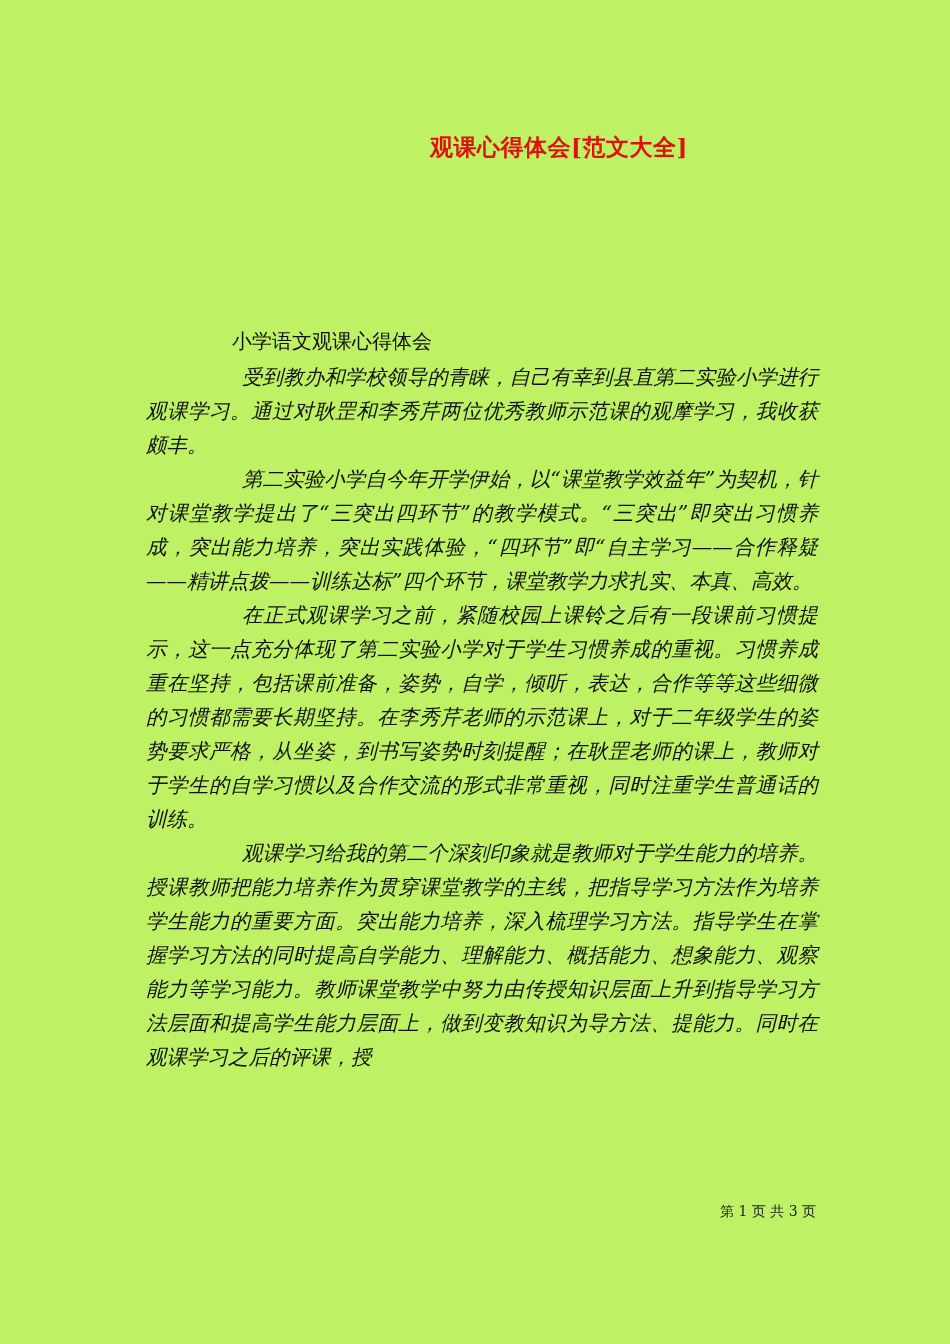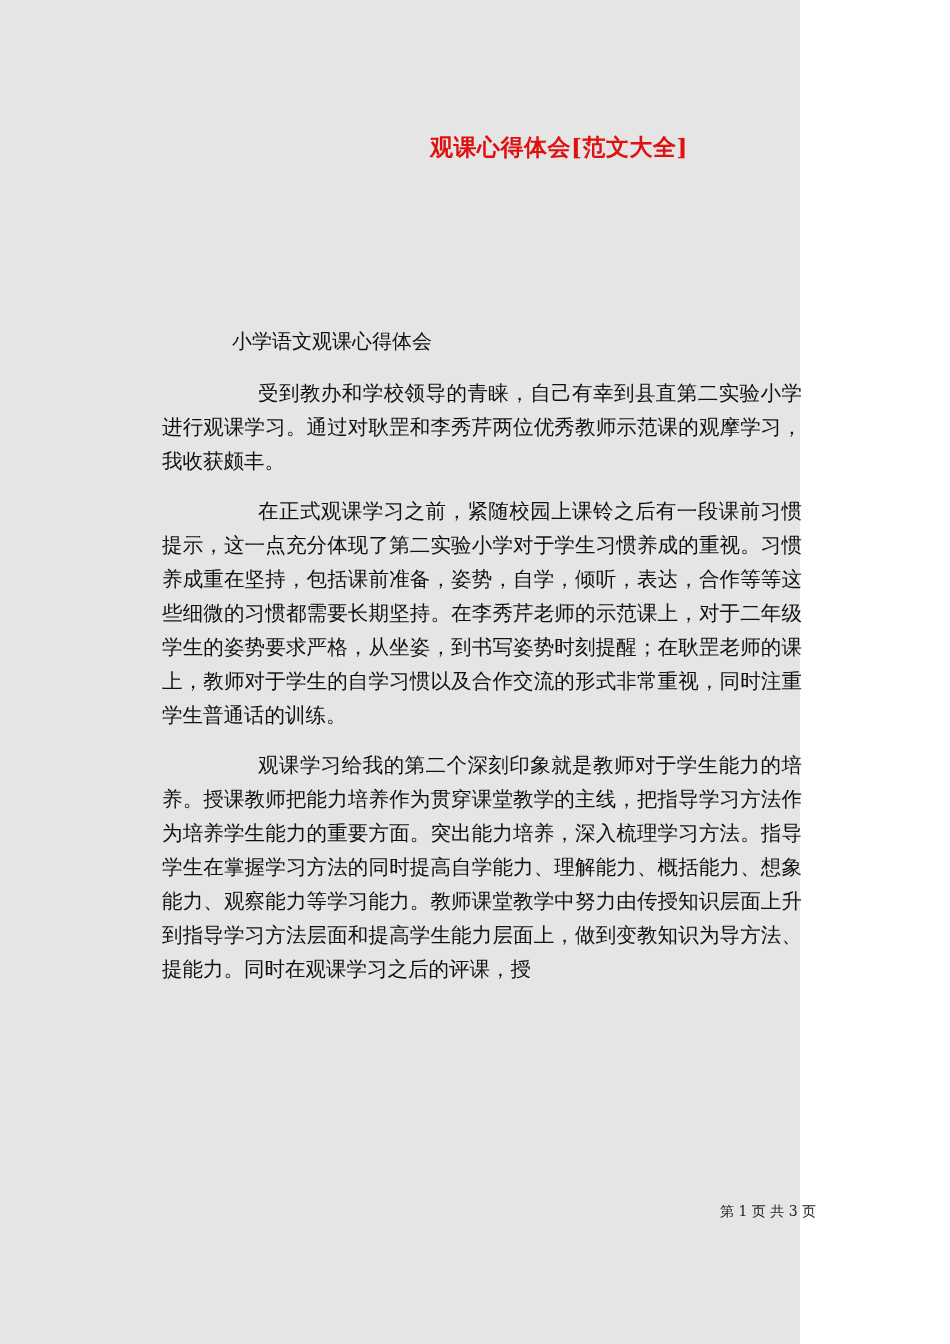--- a/index.html
+++ b/index.html
@@ -12,23 +12,23 @@
       height: 1344px;
       position: relative;
       overflow: hidden;
       font-family: "DejaVu Serif", "Liberation Serif", serif;
       color: #111111;
     }
     .page {
       position: absolute;
       left: 0;
       top: 0;
-      width: 800px;
+      width: 950px;
       height: 1344px;
-      background: #e5e5e5;
+      background: #bef264;
     }
     .doc-title {
       position: absolute;
       left: 430px;
       top: 132px;
       font-size: 23px;
       font-weight: bold;
       color: #e01010;
       letter-spacing: 0.5px;
       white-space: nowrap;
@@ -41,43 +41,45 @@
       line-height: 30px;
       white-space: nowrap;
     }
     .body-text {
       position: absolute;
       left: 146px;
       top: 360px;
       width: 672px;
     }
     .para {
-      margin: 16px;
+      margin: 0;
       font-size: 20.5px;
       line-height: 34px;
       text-align: justify;
       text-indent: 96px;
+      font-style: italic;
     }
     .footer {
       position: absolute;
       left: 720px;
       top: 1203px;
       font-size: 14px;
       color: #222222;
       white-space: nowrap;
     }
   </style>
 </head>
 <body>
 
 <div class="page">
   <div class="doc-title">观课心得体会[范文大全]</div>
 
   <div class="subtitle">小学语文观课心得体会</div>
 
   <div class="body-text">
     <p class="para">受到教办和学校领导的青睐，自己有幸到县直第二实验小学进行观课学习。通过对耿罡和李秀芹两位优秀教师示范课的观摩学习，我收获颇丰。</p>
+    <p class="para">第二实验小学自今年开学伊始，以“课堂教学效益年”为契机，针对课堂教学提出了“三突出四环节”的教学模式。“三突出”即突出习惯养成，突出能力培养，突出实践体验，“四环节”即“自主学习——合作释疑——精讲点拨——训练达标”四个环节，课堂教学力求扎实、本真、高效。</p>
     <p class="para">在正式观课学习之前，紧随校园上课铃之后有一段课前习惯提示，这一点充分体现了第二实验小学对于学生习惯养成的重视。习惯养成重在坚持，包括课前准备，姿势，自学，倾听，表达，合作等等这些细微的习惯都需要长期坚持。在李秀芹老师的示范课上，对于二年级学生的姿势要求严格，从坐姿，到书写姿势时刻提醒；在耿罡老师的课上，教师对于学生的自学习惯以及合作交流的形式非常重视，同时注重学生普通话的训练。</p>
     <p class="para">观课学习给我的第二个深刻印象就是教师对于学生能力的培养。授课教师把能力培养作为贯穿课堂教学的主线，把指导学习方法作为培养学生能力的重要方面。突出能力培养，深入梳理学习方法。指导学生在掌握学习方法的同时提高自学能力、理解能力、概括能力、想象能力、观察能力等学习能力。教师课堂教学中努力由传授知识层面上升到指导学习方法层面和提高学生能力层面上，做到变教知识为导方法、提能力。同时在观课学习之后的评课，授</p>
   </div>
 
   <div class="footer">第 1 页 共 3 页</div>
 </div>
 
 </body></html>

